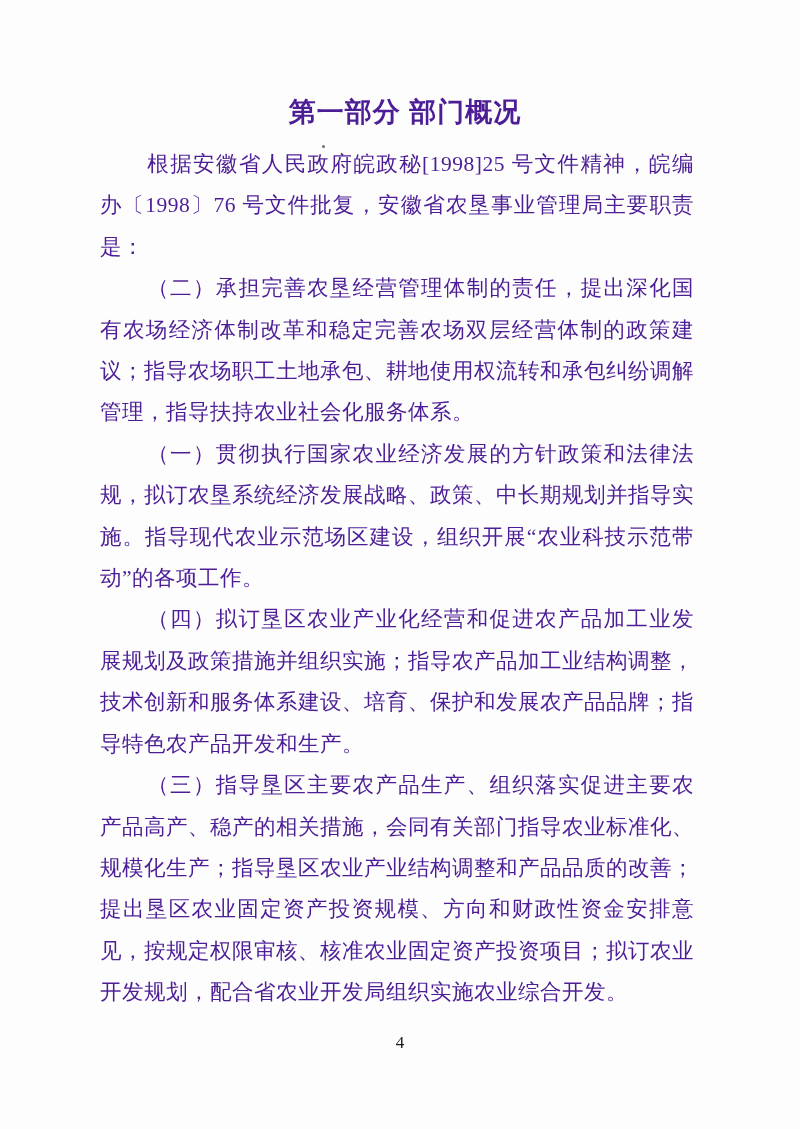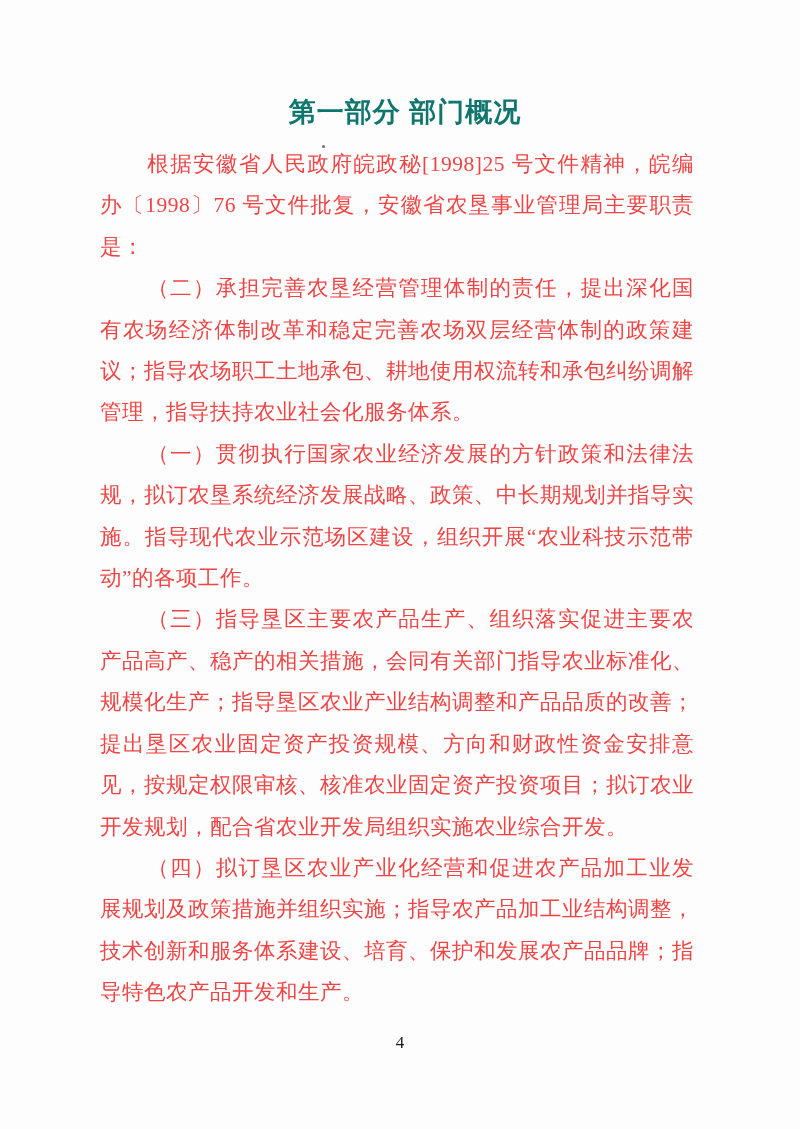--- a/index.html
+++ b/index.html
@@ -29,39 +29,39 @@
   }
   .doc-title {
     margin: 0;
     padding-left: 16px;
     font-family: "Liberation Sans", sans-serif;
     font-weight: bold;
     font-size: 27px;
     line-height: 36px;
     text-align: center;
     letter-spacing: 1px;
-    color: #0f766e;
+    color: #4c1d95;
   }
   .section-heading {
     margin: 13px 0 0 62px;
     font-family: "Liberation Sans", sans-serif;
     font-weight: bold;
     font-size: 23px;
     line-height: 30px;
     letter-spacing: 1px;
     color: #000000;
   }
   .body-paragraph {
     margin: 0;
     font-size: 21.5px;
     line-height: 41.4px;
     text-align: justify;
     text-indent: 2.2em;
     letter-spacing: 0.5px;
-    color: #ef4444;
+    color: #4c1d95;
   }
   .body-paragraph.first {
     margin-top: 14px;
   }
   .page-number {
     position: absolute;
     top: 1032px;
     left: 0;
     width: 800px;
     text-align: center;
@@ -88,19 +88,19 @@
   <div class="content-column">
     <h1 class="doc-title">第一部分 部门概况</h1>
 
 
     <p class="body-paragraph first">根据安徽省人民政府皖政秘[1998]25 号文件精神，皖编办〔1998〕76 号文件批复，安徽省农垦事业管理局主要职责是：</p>
 
     <p class="body-paragraph">（二）承担完善农垦经营管理体制的责任，提出深化国有农场经济体制改革和稳定完善农场双层经营体制的政策建议；指导农场职工土地承包、耕地使用权流转和承包纠纷调解管理，指导扶持农业社会化服务体系。</p>
 
     <p class="body-paragraph">（一）贯彻执行国家农业经济发展的方针政策和法律法规，拟订农垦系统经济发展战略、政策、中长期规划并指导实施。指导现代农业示范场区建设，组织开展“农业科技示范带动”的各项工作。</p>
 
+    <p class="body-paragraph">（四）拟订垦区农业产业化经营和促进农产品加工业发展规划及政策措施并组织实施；指导农产品加工业结构调整，技术创新和服务体系建设、培育、保护和发展农产品品牌；指导特色农产品开发和生产。</p>
+
     <p class="body-paragraph">（三）指导垦区主要农产品生产、组织落实促进主要农产品高产、稳产的相关措施，会同有关部门指导农业标准化、规模化生产；指导垦区农业产业结构调整和产品品质的改善；提出垦区农业固定资产投资规模、方向和财政性资金安排意见，按规定权限审核、核准农业固定资产投资项目；拟订农业开发规划，配合省农业开发局组织实施农业综合开发。</p>
-
-    <p class="body-paragraph">（四）拟订垦区农业产业化经营和促进农产品加工业发展规划及政策措施并组织实施；指导农产品加工业结构调整，技术创新和服务体系建设、培育、保护和发展农产品品牌；指导特色农产品开发和生产。</p>
   </div>
 
   <div class="page-number">4</div>
 </div>
 
 </body></html>

